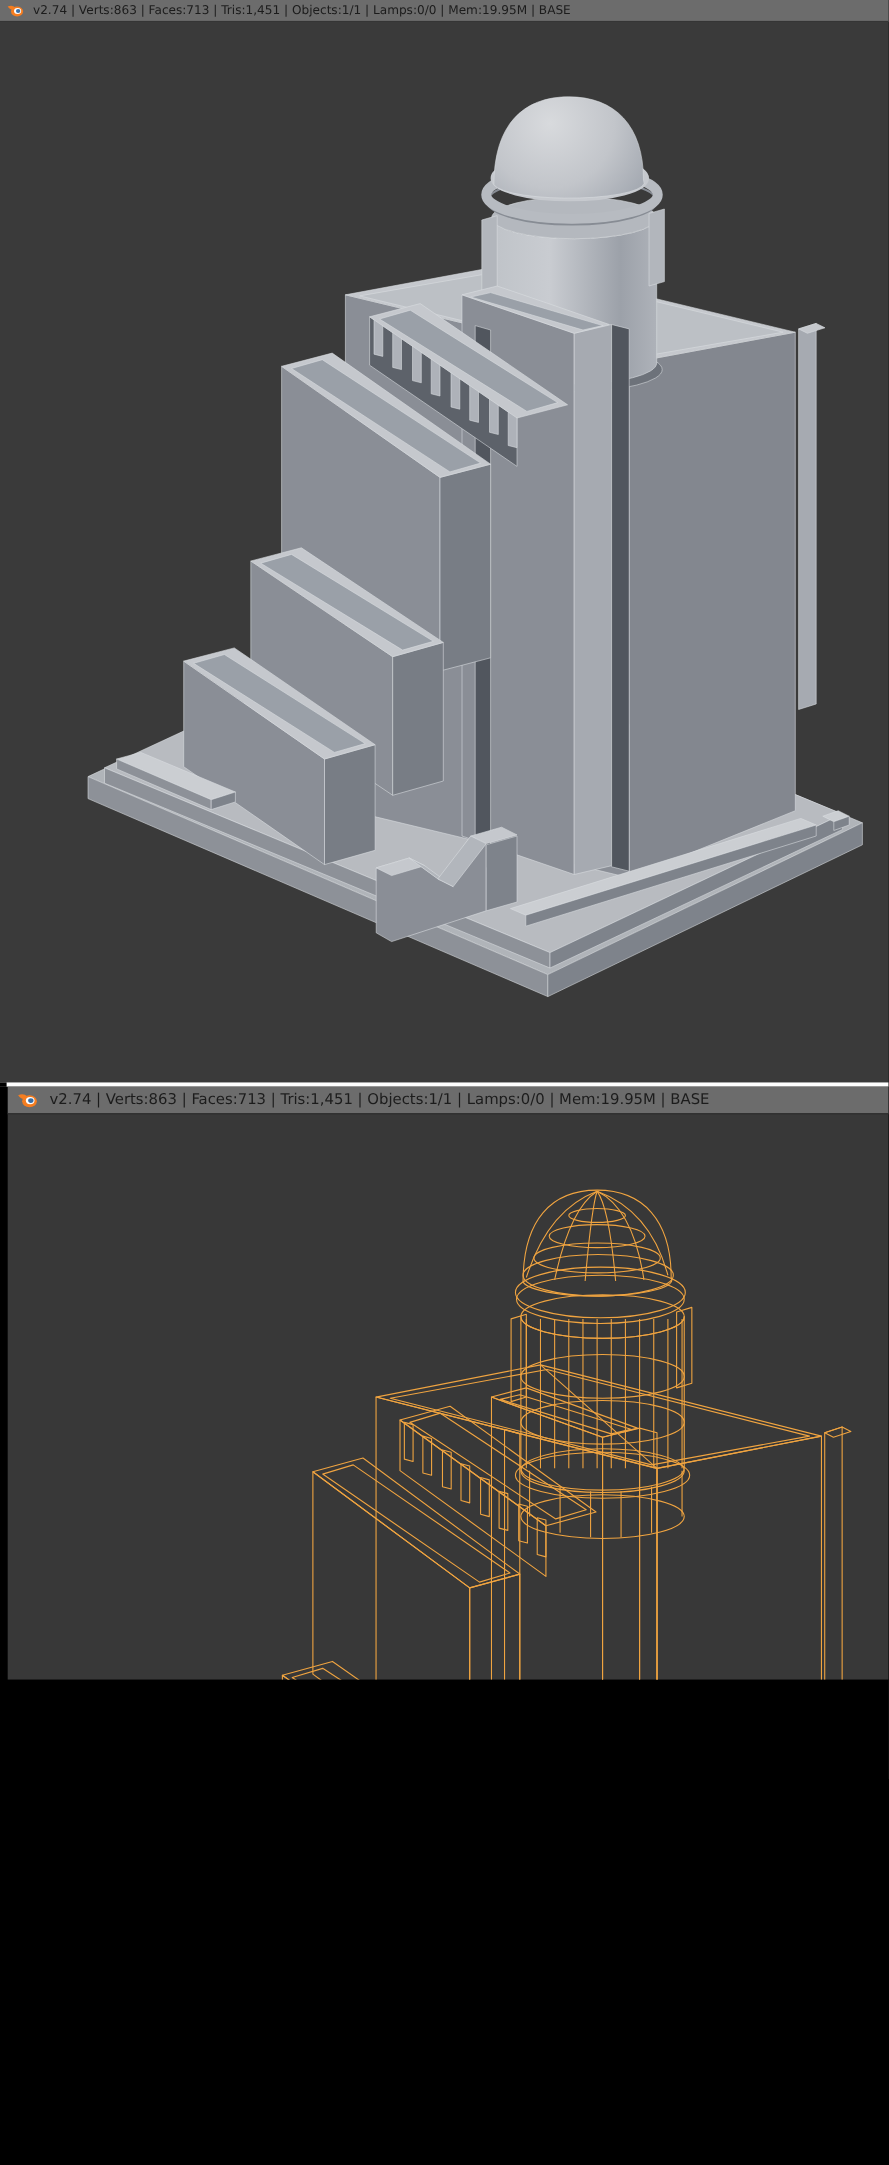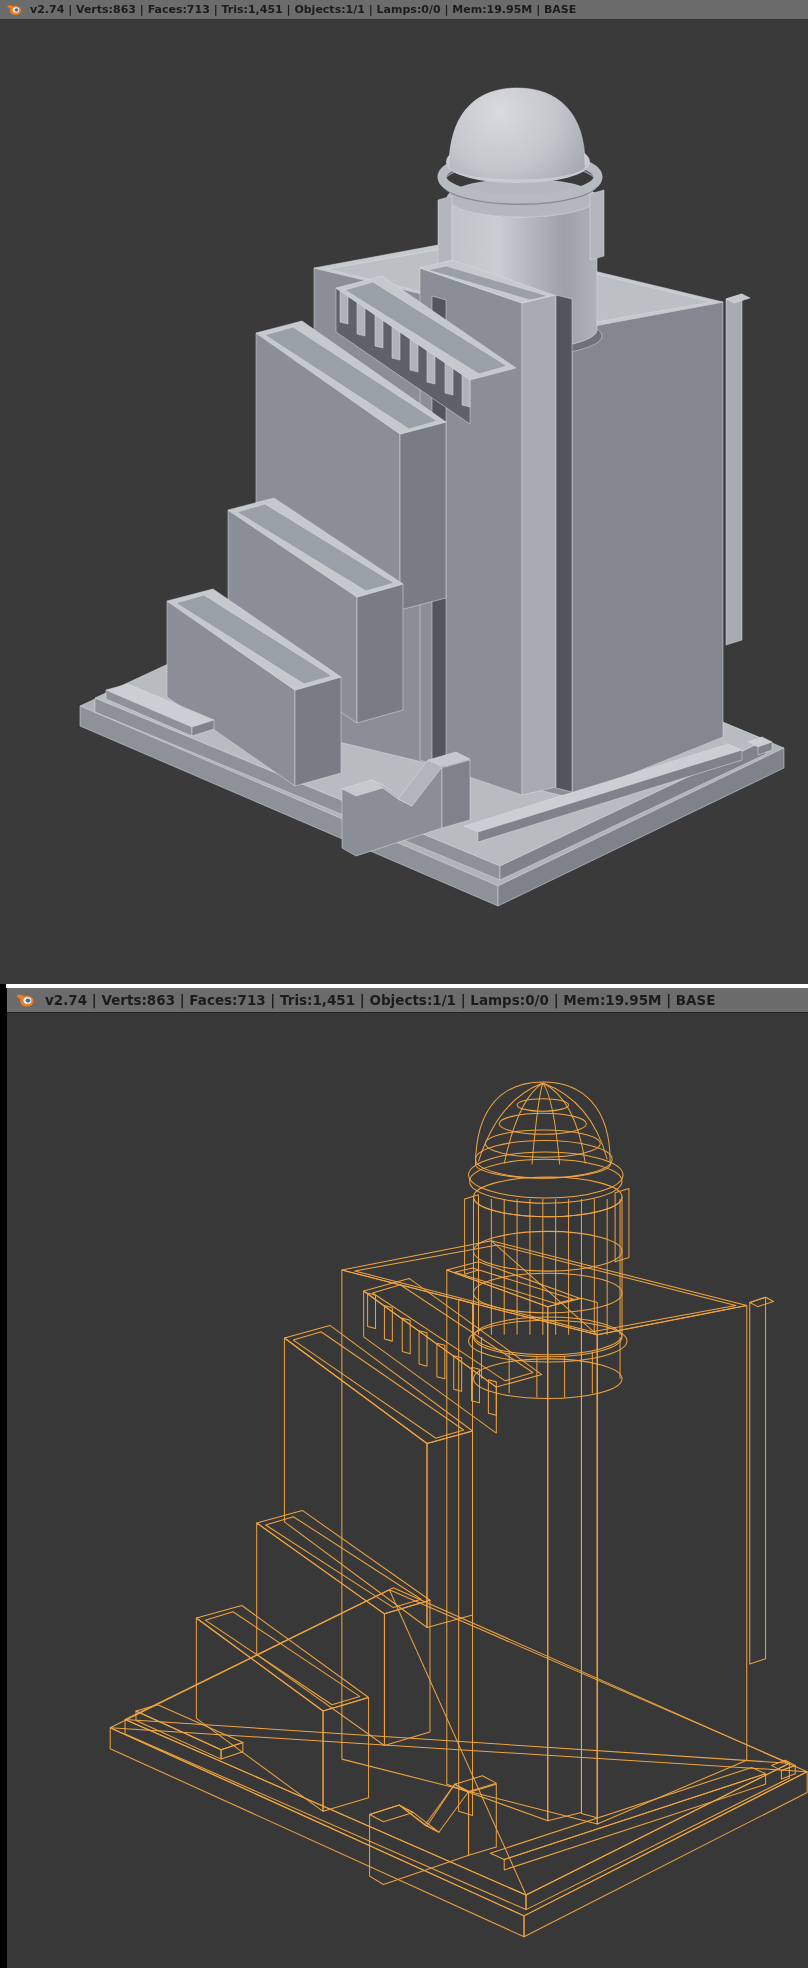--- a/index.html
+++ b/index.html
@@ -1,17 +1,17 @@
 <!DOCTYPE html>
 <html style="--c-wireframe_orange: #f0a440; --c-viewport_background_top: #3a3a3a; --c-viewport_background_bottom: #383838; --c-header_background: #6c6c6c; --c-header_text: #1c1c1c; --c-separator_white: #ffffff; --c-frame_black: #000000; --c-model_light_gray: #c5c8cd; --c-model_mid_gray: #8a8e96; --c-model_dark_gray: #51565e; --c-logo_orange: #f57d20; --c-logo_blue: #3a6ea5;"><head>
 <meta charset="utf-8">
 <style>
   html,body{margin:0;padding:0;background:#000;}
-  .page{position:relative;width:808px;height:1968px;background:#000;overflow:hidden;
-        font-family:"DejaVu Sans","Liberation Sans",sans-serif;font-weight:bold;}
+  .page{position:relative;width:808px;height:1527px;background:#000;overflow:hidden;
+        font-family:"DejaVu Sans","Liberation Sans",sans-serif;}
   .shot{position:absolute;left:0;width:808px;}
   #shot1{top:0;height:984px;background:var(--c-viewport_background_top,#3a3a3a);}
   #shot2{top:988px;height:980px;background:var(--c-frame_black,#000);}
   .gapline{position:absolute;top:984px;left:0;width:808px;height:4px;background:var(--c-separator_white,#fff);}
   .gapline .gap-black{position:absolute;left:0;top:0;width:6px;height:4px;background:var(--c-frame_black,#000);}
   .hdr{position:absolute;display:flex;align-items:center;background:var(--c-header_background,#6c6c6c);
        color:var(--c-header_text,#1c1c1c);box-sizing:border-box;z-index:5;}
   #hdr1{left:0;top:0;width:808px;height:20px;font-size:11px;border-bottom:1px solid #353535;padding-left:6px;gap:8px;}
   #hdr2{left:7px;top:0;width:801px;height:25px;font-size:13.5px;border-bottom:1px solid #242424;padding-left:8px;gap:10px;}
   .hdr .logo{flex:0 0 auto;display:block;}

